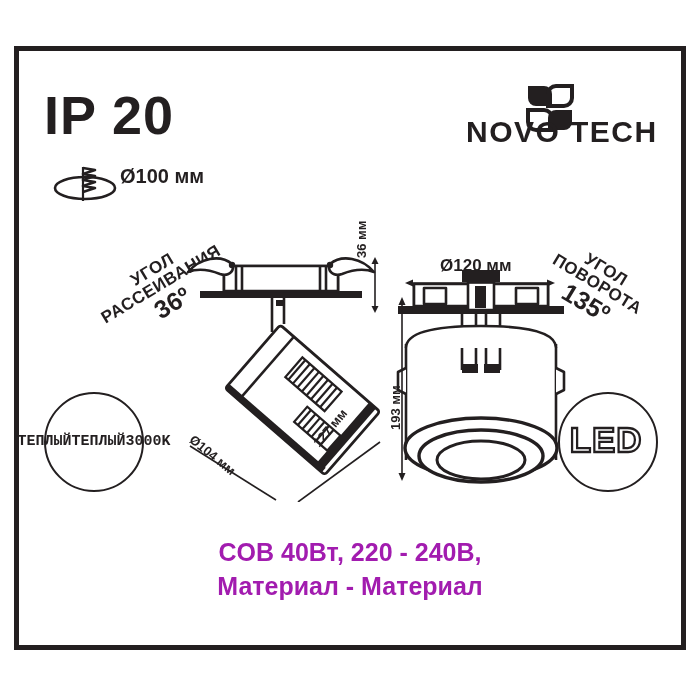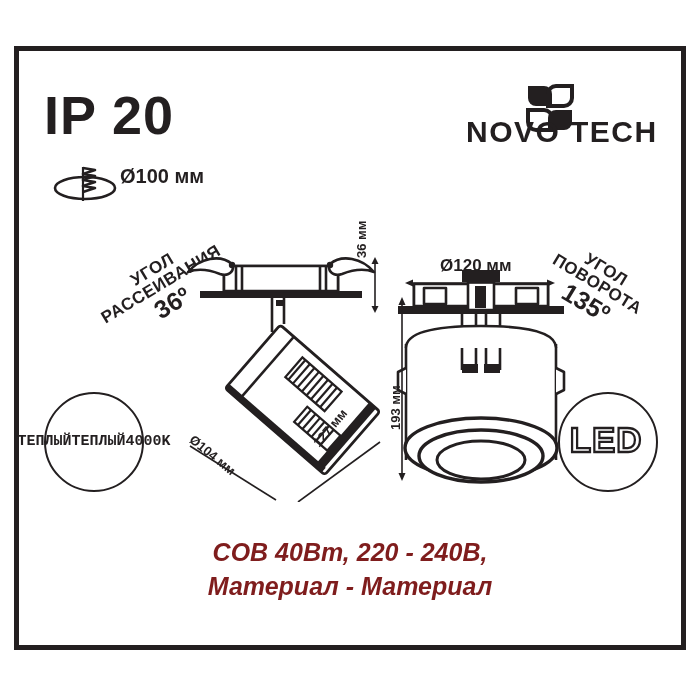--- a/index.html
+++ b/index.html
@@ -45,21 +45,21 @@
         flex-direction:row;text-align:center;background:#fff;font-family:Liberation Mono, monospace;}
   .warm-circ{left:44px;top:392px;width:96px;height:96px;}
   .warm-circ div{font-size:15px;font-weight:bold;line-height:1.18;color:#231f20;}
 
   .led-circ{left:558px;top:392px;width:96px;height:96px;}
   .led-text{position:absolute;left:558px;top:406px;width:96px;height:70px;
             display:flex;align-items:center;justify-content:flex-start;}
 
   
   .spec{left:0px;top:536px;width:700px;text-align:center;
-        font-size:25px;font-weight:bold;font-style:italic;color:#7f1d1d;
+        font-size:25px;font-weight:bold;color:#a21caf;
         line-height:1.35;}
 
   
   .draw-left{left:180px;top:246px;width:210px;height:256px;}
   .draw-right{left:376px;top:248px;width:210px;height:250px;}
 
   .dim-lbl{font-size:13px;font-weight:bold;color:#231f20;white-space:nowrap;}
   .d36{left:354px;top:258px;transform:rotate(-90deg);transform-origin:0 0;}
   .d193{left:388px;top:430px;transform:rotate(-90deg);transform-origin:0 0;}
   .d120{left:440px;top:256px;font-size:17px;}
@@ -103,21 +103,21 @@
   <div class="abs rot-badge">
     <div class="rot-inner badge-rot">
       <div class="rot-l1">УГОЛ ПОВОРОТА</div>
       <div class="rot-l2">135º</div>
     </div>
   </div>
 
   <div class="abs circ warm-circ">
     <div>ТЕПЛЫЙ</div>
     <div>ТЕПЛЫЙ</div>
-    <div>4000K</div>
+    <div>3000K</div>
   </div>
 
   <div class="abs circ led-circ"></div>
   <div class="led-text">
     <svg viewBox="0 0 110 46" width="110" height="46">
       <text x="55" y="36" text-anchor="middle" font-family="'Liberation Sans',sans-serif" font-size="40" font-weight="bold" letter-spacing="1" fill="#ffffff" stroke="#231f20" stroke-width="2.6">LED</text>
     </svg>
   </div>
 
   <svg class="abs draw-left" viewBox="0 0 210 256">

